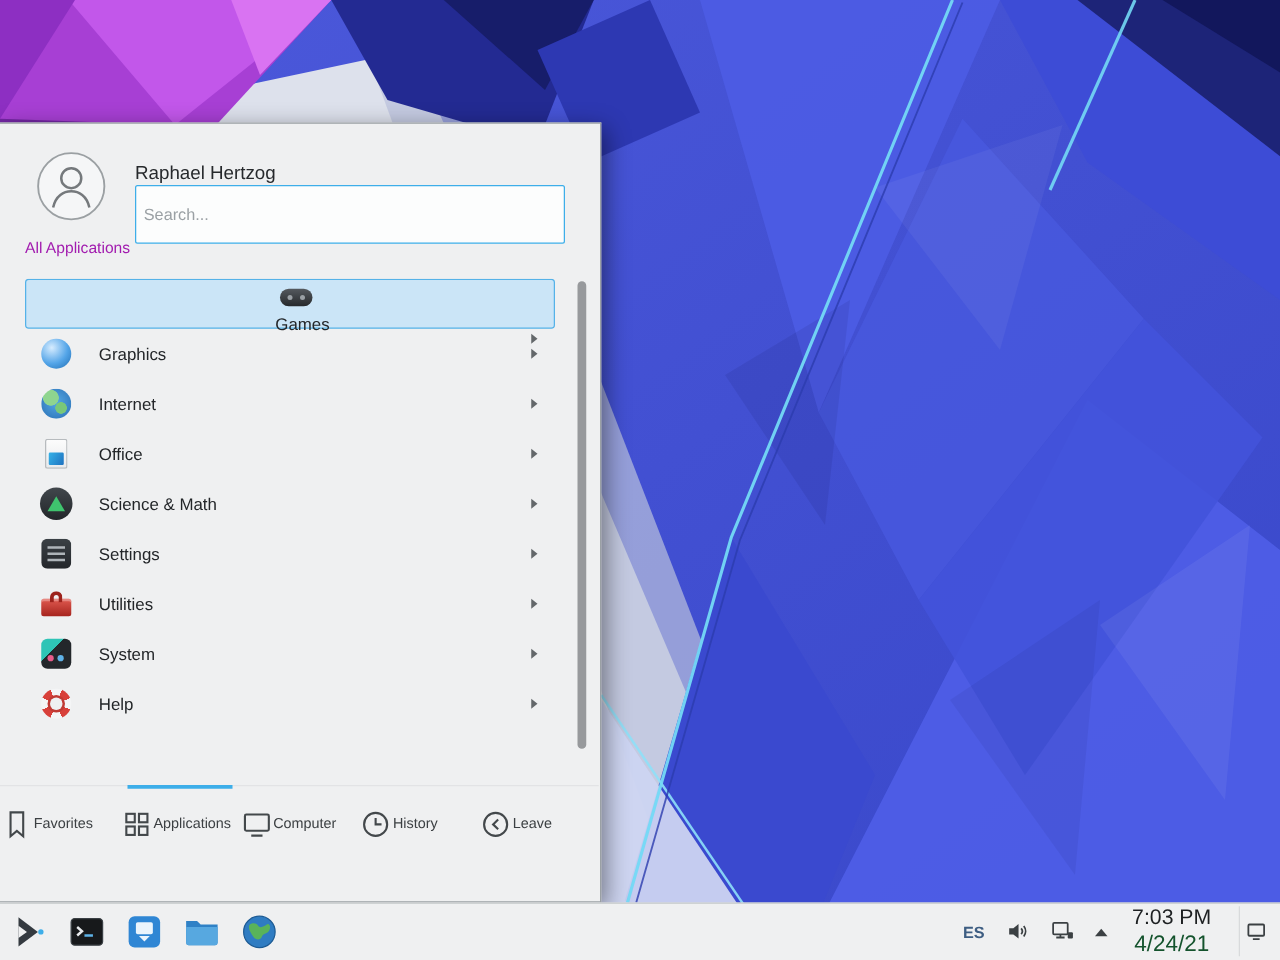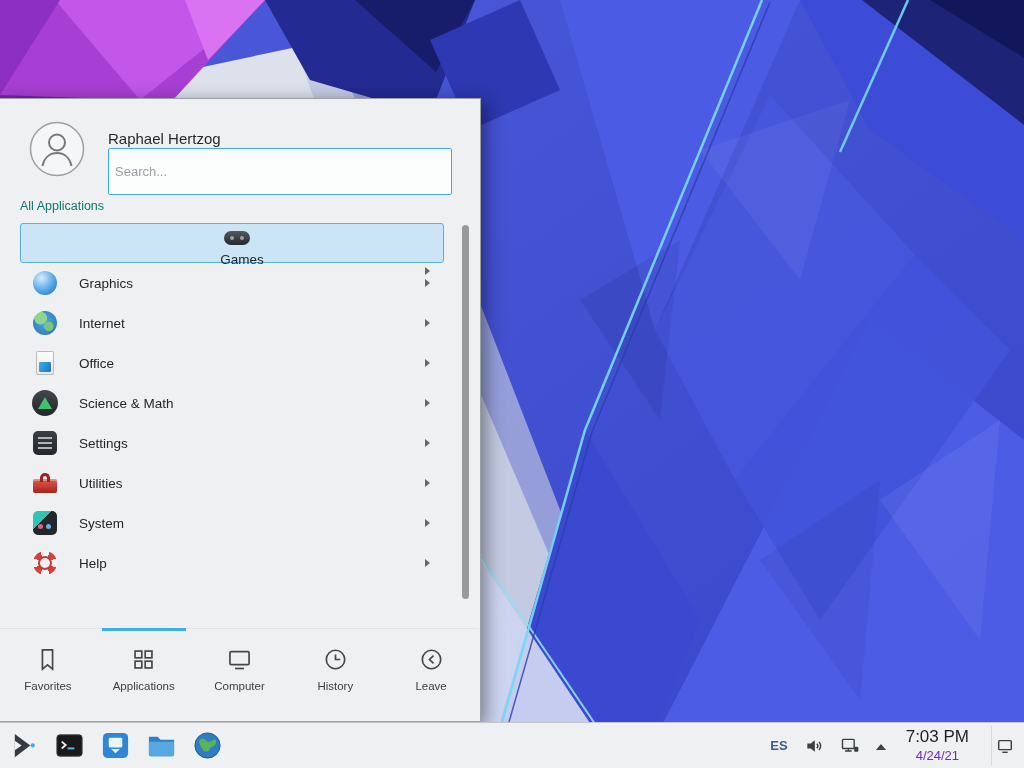--- a/index.html
+++ b/index.html
@@ -12,21 +12,21 @@
     background:#eff0f1;border:1px solid #9aa0a4;border-left:none;box-sizing:border-box;
     box-shadow:4px 5px 18px rgba(0,0,0,.45);color:#232629;}
   .menu-header{position:absolute;left:0;top:0;width:100%;height:92px;}
   .avatar{position:absolute;left:29px;top:22px;width:56px;height:56px;}
   .user-name{position:absolute;left:108px;top:20px;font-size:15px;color:#26292c;margin-top:11px;}
   .search{position:absolute;left:108px;top:49px;width:330px;height:23px;
     border:1px solid #3daee9;border-radius:2px;background:#fcfdfd;
     font-size:13px;padding:11px 6px;color:#232629;outline:none;
     font-family:"Liberation Sans","DejaVu Sans",sans-serif;}
   .search::placeholder{color:#9aa0a4;}
-  .section-label{position:absolute;left:20px;top:100px;font-size:12.5px;color:#0f766e;}
+  .section-label{position:absolute;left:20px;top:92px;font-size:12.5px;color:#a21caf;}
 
   .cat-list{position:absolute;left:20px;top:124px;width:426px;height:405px;overflow:hidden;}
   .cat-row{display:flex;align-items:center;height:40px;border:1px solid transparent;
     border-radius:3px;width:424px;box-sizing:border-box;}
   .cat-row.selected{background:#cbe5f7;border-color:#55b2e8;flex-direction:column;}
   .cat-label{font-size:13.5px;color:#232629;margin-left:20px;}
   .cat-arrow{width:0;height:0;border-left:5px solid #63676a;border-top:4.5px solid transparent;
     border-bottom:4.5px solid transparent;margin-left:auto;margin-right:13px;}
 
   .cat-icon{width:28px;height:28px;position:relative;flex:0 0 28px;margin-left:10px;}
@@ -70,21 +70,21 @@
       #f4f5f6 0 180deg,#d8403a 0 225deg,#f4f5f6 0 270deg,#d8403a 0 315deg,#f4f5f6 0 360deg);}
   .icon-help::after{left:9px;top:9px;width:10px;height:10px;border-radius:50%;
     background:#eff0f1;box-shadow:0 0 0 2px #c03a34;}
 
   .scrollbar{position:absolute;left:462px;top:124px;width:7px;height:405px;}
   .scroll-thumb{position:absolute;left:0;top:2px;width:7px;height:374px;border-radius:3.5px;
     background:#97999c;}
 
   .tab-bar{position:absolute;left:0;top:529px;width:479px;height:93px;display:flex;
     border-top:1px solid #e2e3e5;}
-  .tab{flex:1;position:relative;display:flex;flex-direction:column;align-items:center;
+  .tab{flex:1;position:relative;display:flex;flex-direction:row;
     padding-top:17px;cursor:default;}
   .tab.active::before{content:"";position:absolute;top:-1px;left:6px;right:6px;height:3px;
     background:#3daee9;}
   .tab-icon{width:27px;height:27px;display:block;}
   .tab-icon svg{width:27px;height:27px;display:block;}
   .tab-label{font-size:11.5px;color:#3c4043;margin-top:7px;}
 
   
   #taskbar{position:absolute;left:0;bottom:0;width:1024px;height:46px;z-index:10;
     background:#eff0f1;border-top:1px solid #c4c7c9;box-sizing:border-box;
@@ -94,21 +94,21 @@
   .tb-btn svg{width:31px;height:31px;display:block;}
   .tb-spacer{flex:1;}
   .tray{display:flex;align-items:center;gap:16px;padding-right:6px;}
   .kb-layout{font-size:13px;font-weight:bold;color:#3d5d82;}
   .tray-icon{width:20px;height:20px;display:flex;align-items:center;justify-content:center;}
   .tray-icon svg{width:20px;height:20px;display:block;}
   .caret-up{width:0;height:0;border-left:5.5px solid transparent;border-right:5.5px solid transparent;
     border-bottom:6.5px solid #3b4043;margin-top:2px;}
   .clock{text-align:center;line-height:1.1;margin-left:4px;}
   .clock .time{font-size:17px;color:#1d2022;}
-  .clock .date{font-size:13px;color:#6d28d9;margin-top:3px;}
+  .clock .date{font-size:18px;color:#14532d;margin-top:3px;}
   .show-desktop{width:26px;height:40px;display:flex;align-items:center;justify-content:center;
     margin-left:6px;border-left:1px solid #d8dadc;}
   .show-desktop svg{width:18px;height:18px;}
 </style>
 </head>
 <body>
 
 <div id="screen">
 
   <svg id="wallpaper" width="1024" height="768" viewBox="0 0 1024 768">

